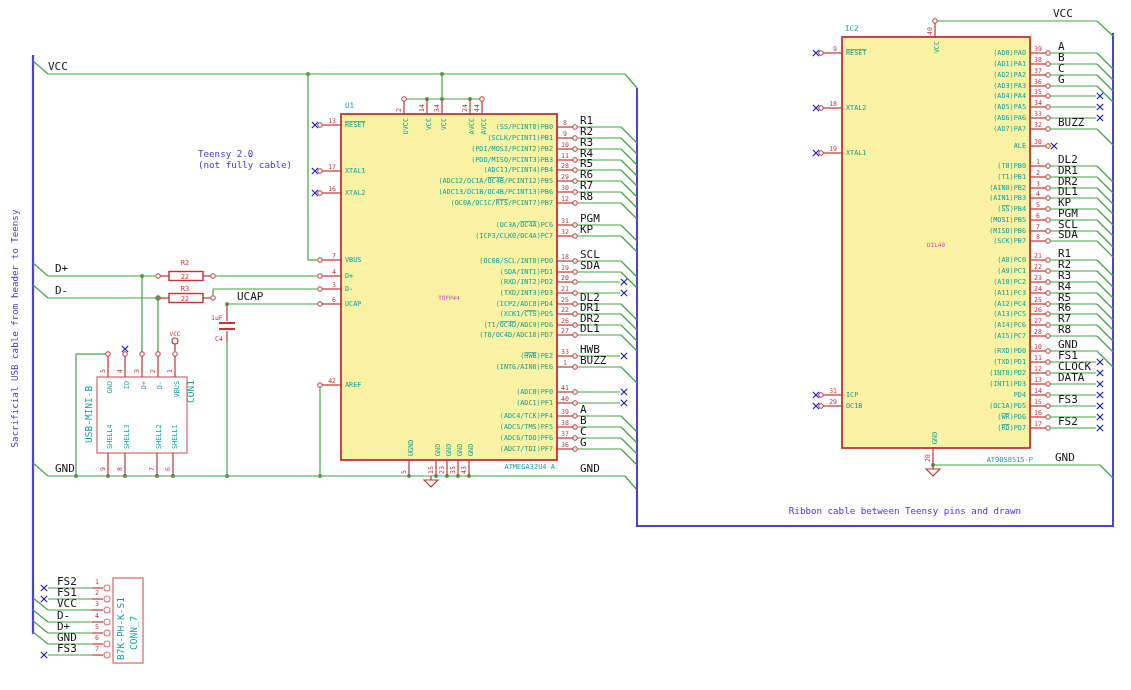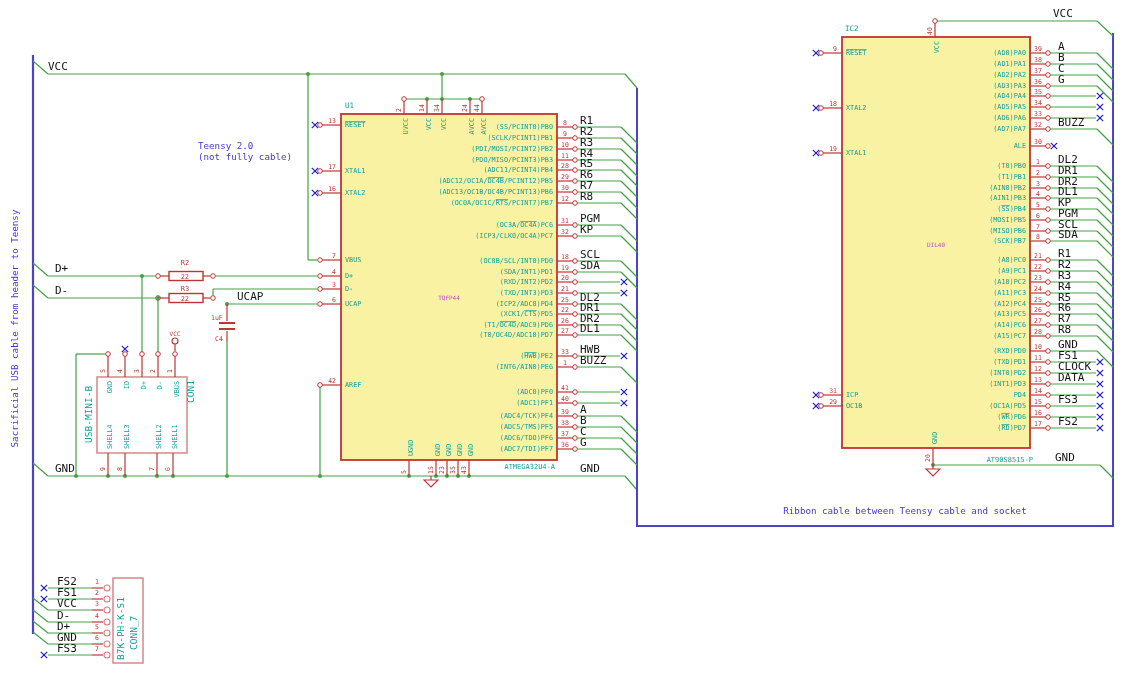--- a/index.html
+++ b/index.html
@@ -2,21 +2,21 @@
 <html><head>
 <meta charset="utf-8">
 <style>
   html,body{margin:0;padding:0;background:#fff;}
   #stage{position:relative;width:1131px;height:690px;background:#ffffff;overflow:hidden;
          font-family:"DejaVu Sans Mono",monospace;}
   #schematic-svg{position:absolute;left:0;top:0;}
   #schematic-svg text{font-family:"DejaVu Sans Mono",monospace;}
   .ov{text-decoration:overline;}
   .note{position:absolute;color:#4238cc;font:9.2px "DejaVu Sans Mono",monospace;white-space:pre;}
-  #note-teensy{left:198px;top:140px;line-height:11px;}
+  #note-teensy{left:198px;top:148px;line-height:11px;}
   #note-ribbon{left:740px;top:505px;width:330px;text-align:center;}
   #note-cable{left:-111px;top:323px;width:250px;text-align:center;transform:rotate(-90deg);}
 </style>
 </head>
 <body>
 
 <div id="stage">
   <svg id="schematic-svg" width="1131" height="690" viewBox="0 0 1131 690">
       <line x1="33" y1="55" x2="33" y2="634" stroke="#4a44cc" stroke-width="2.2"></line>
       <line x1="33" y1="61" x2="48" y2="74" stroke="#44a244" stroke-width="1.2"></line>
@@ -717,15 +717,15 @@
       <line x1="33" y1="632" x2="48" y2="644" stroke="#44a244" stroke-width="1.2"></line>
       <text font-size="11" fill="#141414" text-anchor="start" x="57" y="652"><tspan>FS3</tspan></text>
       <line x1="48" y1="655" x2="92" y2="655" stroke="#44a244" stroke-width="1.2"></line>
       <line x1="92" y1="655" x2="103" y2="655" stroke="#bf3434" stroke-width="1.2"></line>
       <circle cx="107" cy="655" r="3" fill="#fff" stroke="#d47f7f" stroke-width="1.1"></circle>
       <text font-size="6.5" fill="#bf3434" text-anchor="middle" x="97" y="651"><tspan>7</tspan></text>
       <line x1="40.8" y1="651.8" x2="47.2" y2="658.2" stroke="#1818c8" stroke-width="1.1"></line>
       <line x1="40.8" y1="658.2" x2="47.2" y2="651.8" stroke="#1818c8" stroke-width="1.1"></line>
     </svg>
   <div class="note" id="note-teensy"><div>Teensy 2.0</div><div>(not fully cable)</div></div>
-  <div class="note" id="note-ribbon">Ribbon cable between Teensy cable and socket</div>
+  <div class="note" id="note-ribbon">Ribbon cable between Teensy pins and drawn</div>
   <div class="note" id="note-cable">Sacrificial USB cable from header to Teensy</div>
 </div>
 
 </body></html>

